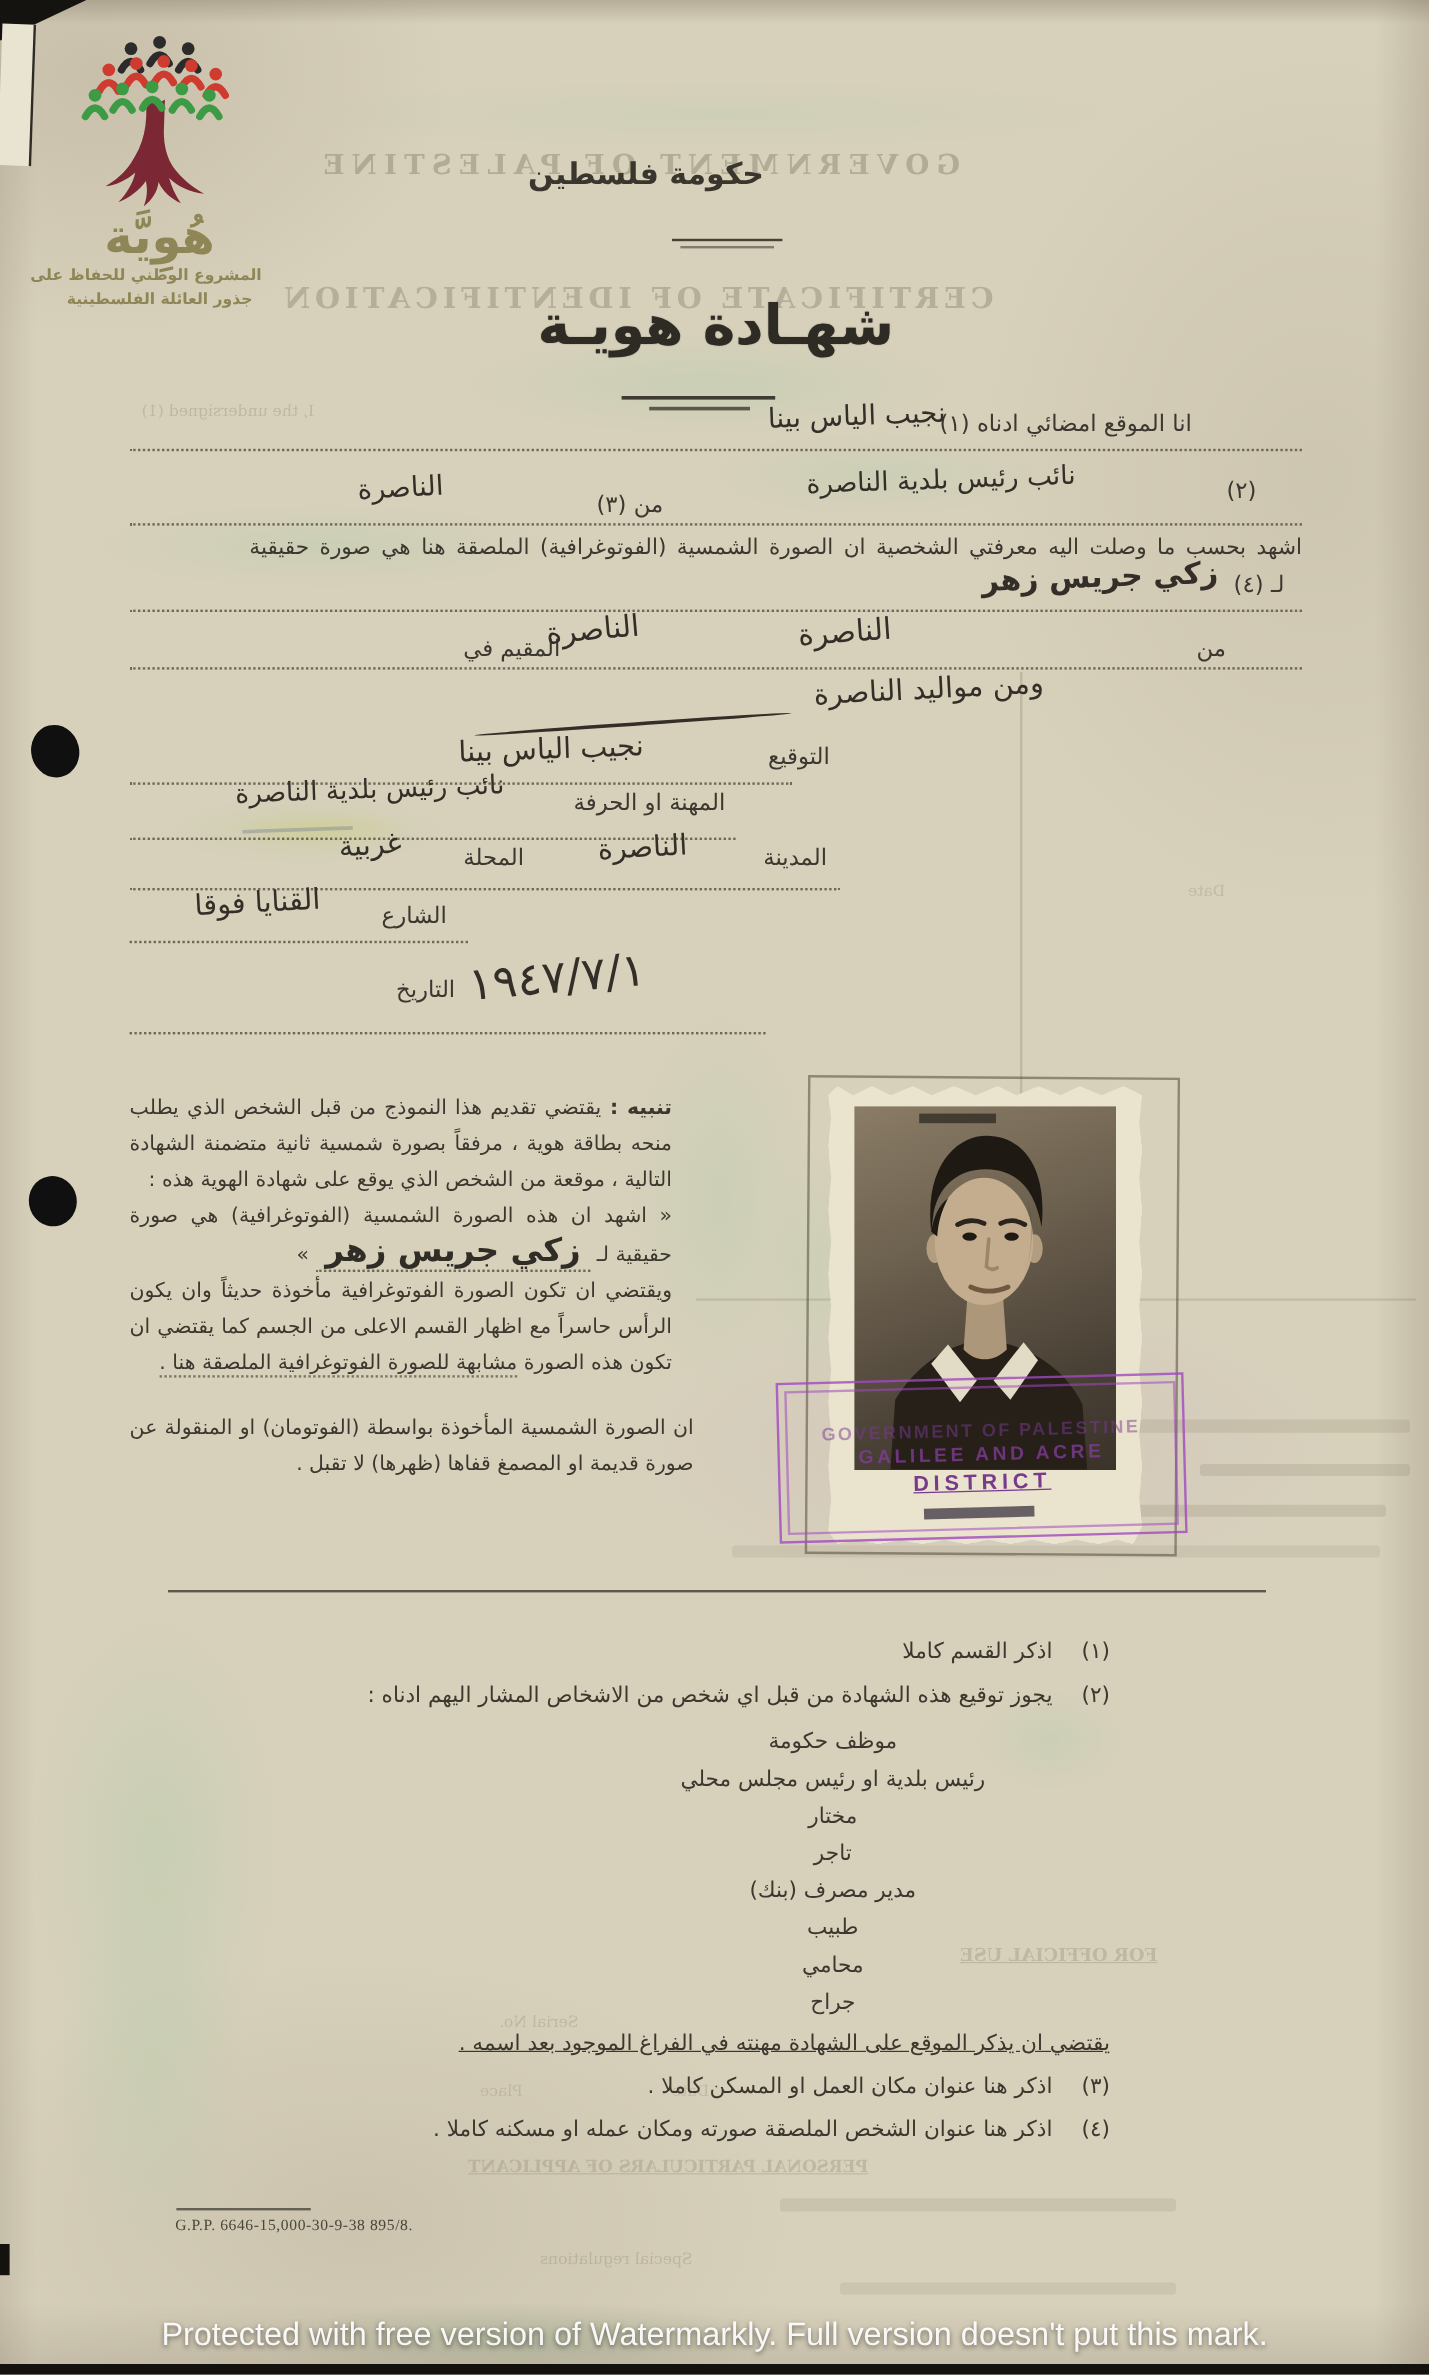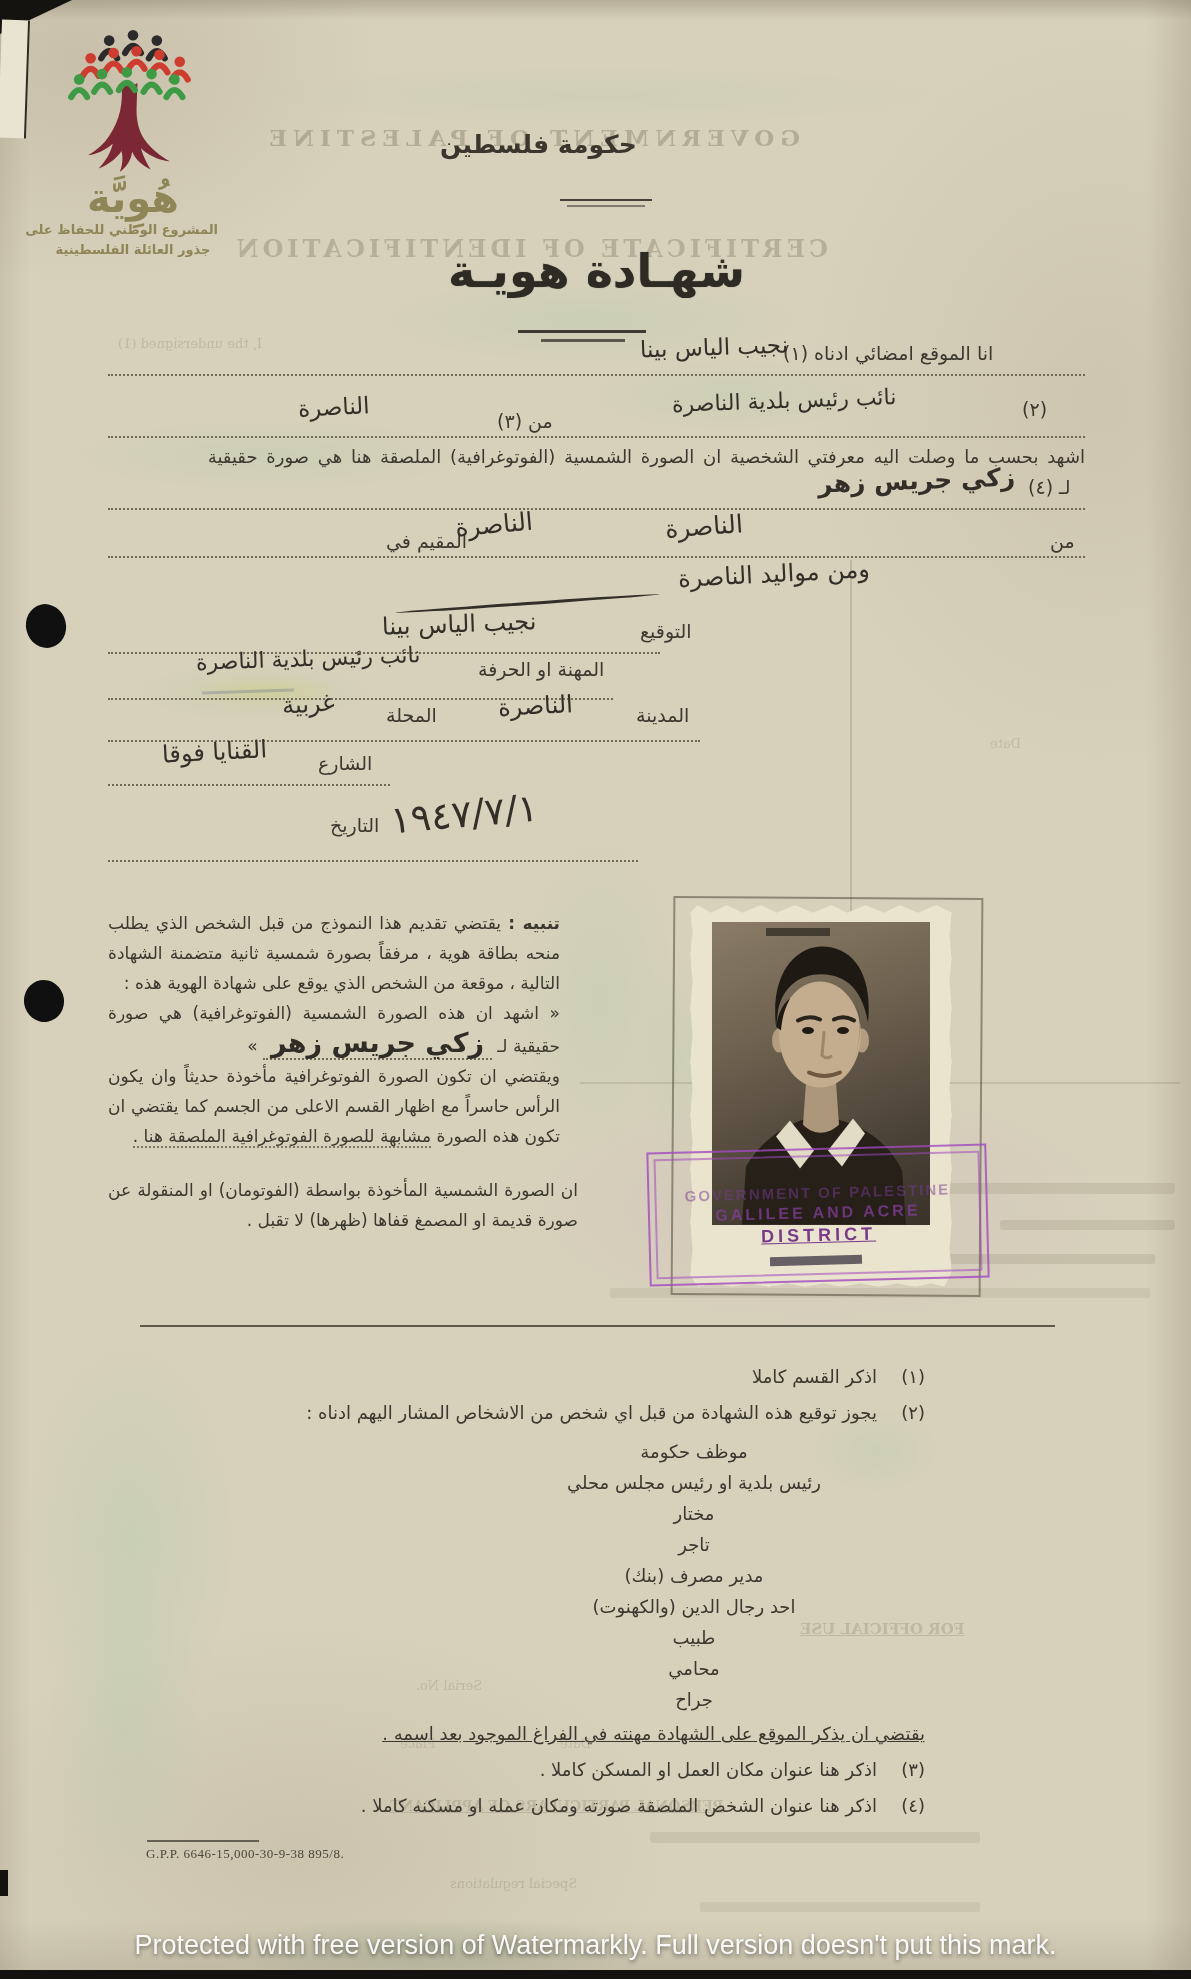--- a/index.html
+++ b/index.html
@@ -50,21 +50,21 @@
   .dot-a{left:108px;top:374px;width:977px;}
   .l2-num{left:1022px;top:398px;}
   .l2-hand{left:672px;top:388px;font-size:22px;transform:rotate(-2deg);}
   .l2-from3{left:497px;top:410px;}
   .l2-from3val{left:298px;top:394px;font-size:23px;transform:rotate(-3deg);}
   .dot-b{left:108px;top:436px;width:977px;}
   .attest{left:108px;top:446px;width:977px;font-size:18px;text-align:right;word-spacing:3px;color:#3c382f;}
   .l4-label{left:1028px;top:476px;}
   .l4-hand{left:818px;top:466px;font-size:25px;font-weight:600;transform:rotate(-2deg);}
   .dot-c{left:108px;top:508px;width:977px;}
-  .l5-from{left:1050px;top:530px;}
+  .l5-from{left:997px;top:530px;}
   .l5-hand1{left:665px;top:512px;font-size:25px;transform:rotate(-4deg);}
   .l5-resident{left:386px;top:530px;}
   .l5-hand2{left:455px;top:510px;font-size:25px;transform:rotate(-5deg);}
   .dot-d{left:108px;top:556px;width:977px;}
   .birth-hand{left:678px;top:560px;font-size:24px;transform:rotate(-3deg);}
   .sig-swoosh{left:395px;top:602px;width:265px;height:3px;background:#332e28;border-radius:60%;transform:rotate(-4deg);}
   .sig-hand{left:382px;top:610px;font-size:24px;transform:rotate(-2deg);}
   .sig-label{left:640px;top:620px;}
   .dot-e{left:108px;top:652px;width:552px;}
   .prof-label{left:478px;top:658px;}
@@ -328,21 +328,20 @@
     <div class="nrow">
       <span class="num">(٢)</span>
       <span>يجوز توقيع هذه الشهادة من قبل اي شخص من الاشخاص المشار اليهم ادناه :</span>
     </div>
     <div class="signers">
       <div>موظف حكومة</div>
       <div>رئيس بلدية او رئيس مجلس محلي</div>
       <div>مختار</div>
       <div>تاجر</div>
       <div>مدير مصرف (بنك)</div>
-      <div>احد رجال الدين (والكهنوت)</div>
       <div>طبيب</div>
       <div>محامي</div>
       <div>جراح</div>
     </div>
     <div class="after-list">يقتضي ان يذكر الموقع على الشهادة مهنته في الفراغ الموجود بعد اسمه .</div>
     <div class="nrow">
       <span class="num">(٣)</span>
       <span>اذكر هنا عنوان مكان العمل او المسكن كاملا .</span>
     </div>
     <div class="nrow">

